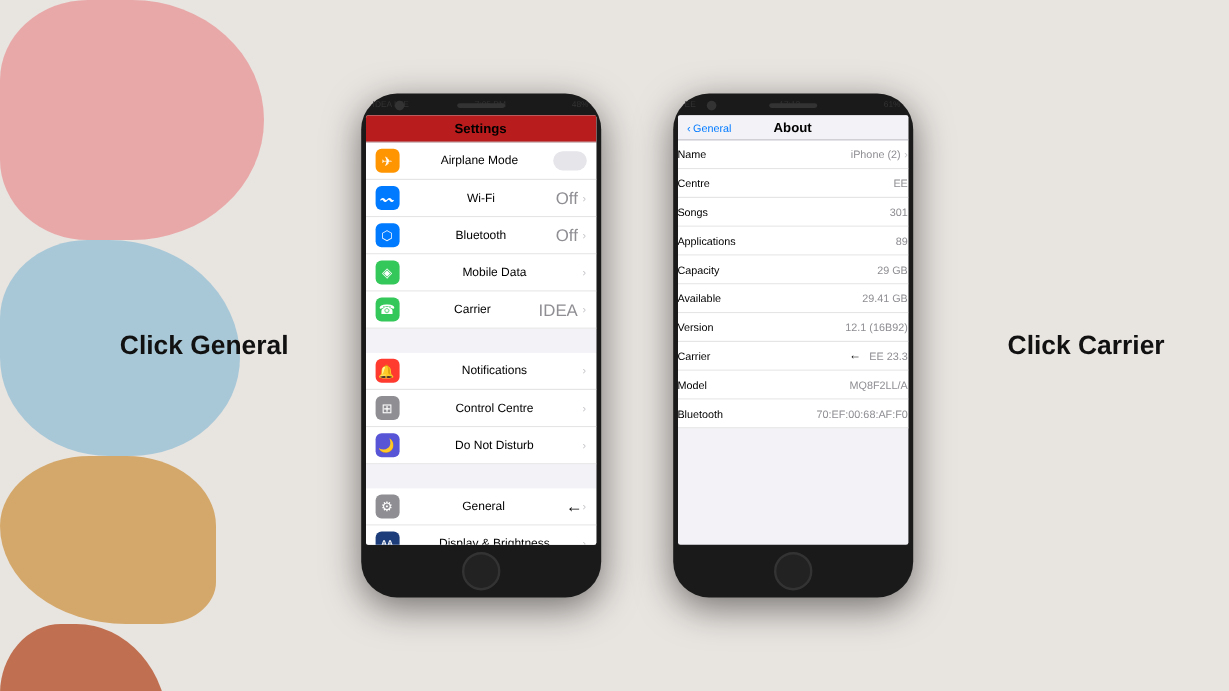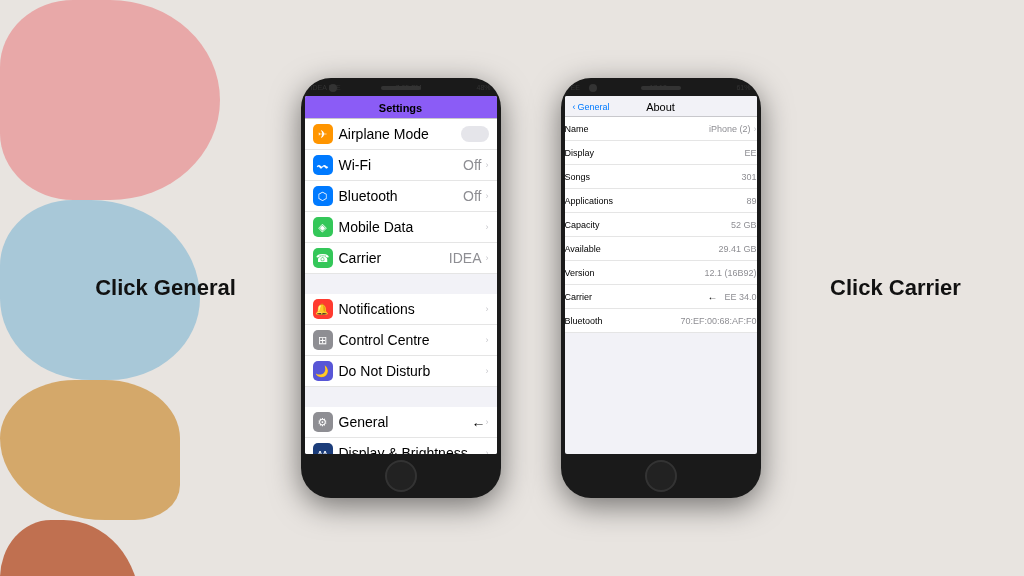--- a/index.html
+++ b/index.html
@@ -47,22 +47,22 @@
       justify-content: center;
       gap: 60px;
     }
 
     .label-text {
       font-size: 22px;
       font-weight: 800;
       color: #111;
       width: 150px;
     }
-    .label-left { text-align: center; margin-left: 37px; }
-    .label-right { text-align: center; }
+    .label-left { text-align: right; margin-left: 37px; }
+    .label-right { text-align: right; }
 
     
     .phone {
       width: 200px;
       height: 420px;
       background: #1a1a1a;
       border-radius: 30px;
       position: relative;
       box-shadow: 0 8px 30px rgba(0,0,0,0.5);
       display: flex;
@@ -127,21 +127,21 @@
     .home-button {
       width: 32px;
       height: 32px;
       border-radius: 50%;
       border: 2px solid #333;
       background: #222;
     }
 
     
     .settings-header {
-      background: #8b5cf6;
+      background: #b91c1c;
       text-align: center;
       padding: 6px 0 4px;
       font-size: 11px;
       font-weight: 600;
       color: #000;
       border-bottom: 0.5px solid #c8c8cc;
     }
 
     .settings-group {
       margin-top: 0;
@@ -174,22 +174,23 @@
     .icon-blue2 { background: #007aff; }
     .icon-green { background: #34c759; }
     .icon-green2 { background: #34c759; }
     .icon-red { background: #ff3b30; }
     .icon-gray { background: #8e8e93; }
     .icon-purple { background: #5856d6; }
     .icon-dark-blue { background: #1c3d7a; }
 
     .settings-row-label {
       flex: 1;
-      font-size: 14px;
+      font-size: 10px;
       color: #000;
+      text-align: center;
     }
 
     .settings-row-value {
       font-size: 14px;
       color: #8e8e93;
       margin-right: 4px;
     }
 
     .chevron {
       font-size: 9px;
@@ -230,21 +231,21 @@
       display: flex;
       align-items: center;
       gap: 2px;
     }
 
     .about-title {
       position: absolute;
       left: 50%;
       transform: translateX(-50%);
       font-size: 11px;
-      font-weight: 400;
+      font-weight: 700;
       color: #000;
     }
 
     .about-row {
       display: flex;
       align-items: center;
       background: white;
       padding: 5px 0;
       border-bottom: 0.5px solid #e5e5e5;
       min-height: 24px;
@@ -384,60 +385,66 @@
       <div id="about-rows-container">
 
       <div class="about-row">
             <span class="about-row-label">Name</span>
             <div class="about-row-value-with-chevron">
               <span class="about-row-value">iPhone (2)</span>
               <span class="chevron">›</span>
             </div>
           </div>
           <div class="about-row">
-            <span class="about-row-label">Display</span>
+            <span class="about-row-label">Centre</span>
             <div class="about-row-value-with-chevron">
               <span class="about-row-value">EE</span>
             </div>
           </div>
           <div class="about-row">
             <span class="about-row-label">Songs</span>
             <div class="about-row-value-with-chevron">
               <span class="about-row-value">301</span>
             </div>
           </div>
           <div class="about-row">
             <span class="about-row-label">Applications</span>
             <div class="about-row-value-with-chevron">
               <span class="about-row-value">89</span>
             </div>
           </div>
           <div class="about-row">
             <span class="about-row-label">Capacity</span>
             <div class="about-row-value-with-chevron">
-              <span class="about-row-value">52 GB</span>
+              <span class="about-row-value">29 GB</span>
             </div>
           </div>
           <div class="about-row">
             <span class="about-row-label">Available</span>
             <div class="about-row-value-with-chevron">
               <span class="about-row-value">29.41 GB</span>
             </div>
           </div>
           <div class="about-row">
             <span class="about-row-label">Version</span>
             <div class="about-row-value-with-chevron">
               <span class="about-row-value">12.1 (16B92)</span>
             </div>
           </div>
           <div class="about-row">
             <span class="about-row-label">Carrier</span>
             <div class="about-row-value-with-chevron">
               <span style="font-size: 10px; color: rgb(0, 0, 0); margin-right: 4px;">←</span>
-              <span class="about-row-value">EE 34.0</span>
+              <span class="about-row-value">EE 23.3</span>
+            </div>
+          </div>
+          <div class="about-row">
+            <span class="about-row-label">Model</span>
+            <div class="about-row-value-with-chevron">
+              <span class="about-row-value">MQ8F2LL/A</span>
             </div>
           </div>
           <div class="about-row">
             <span class="about-row-label">Bluetooth</span>
             <div class="about-row-value-with-chevron">
               <span class="about-row-value">70:EF:00:68:AF:F0</span>
             </div>
           </div>
         </div>
     </div>

